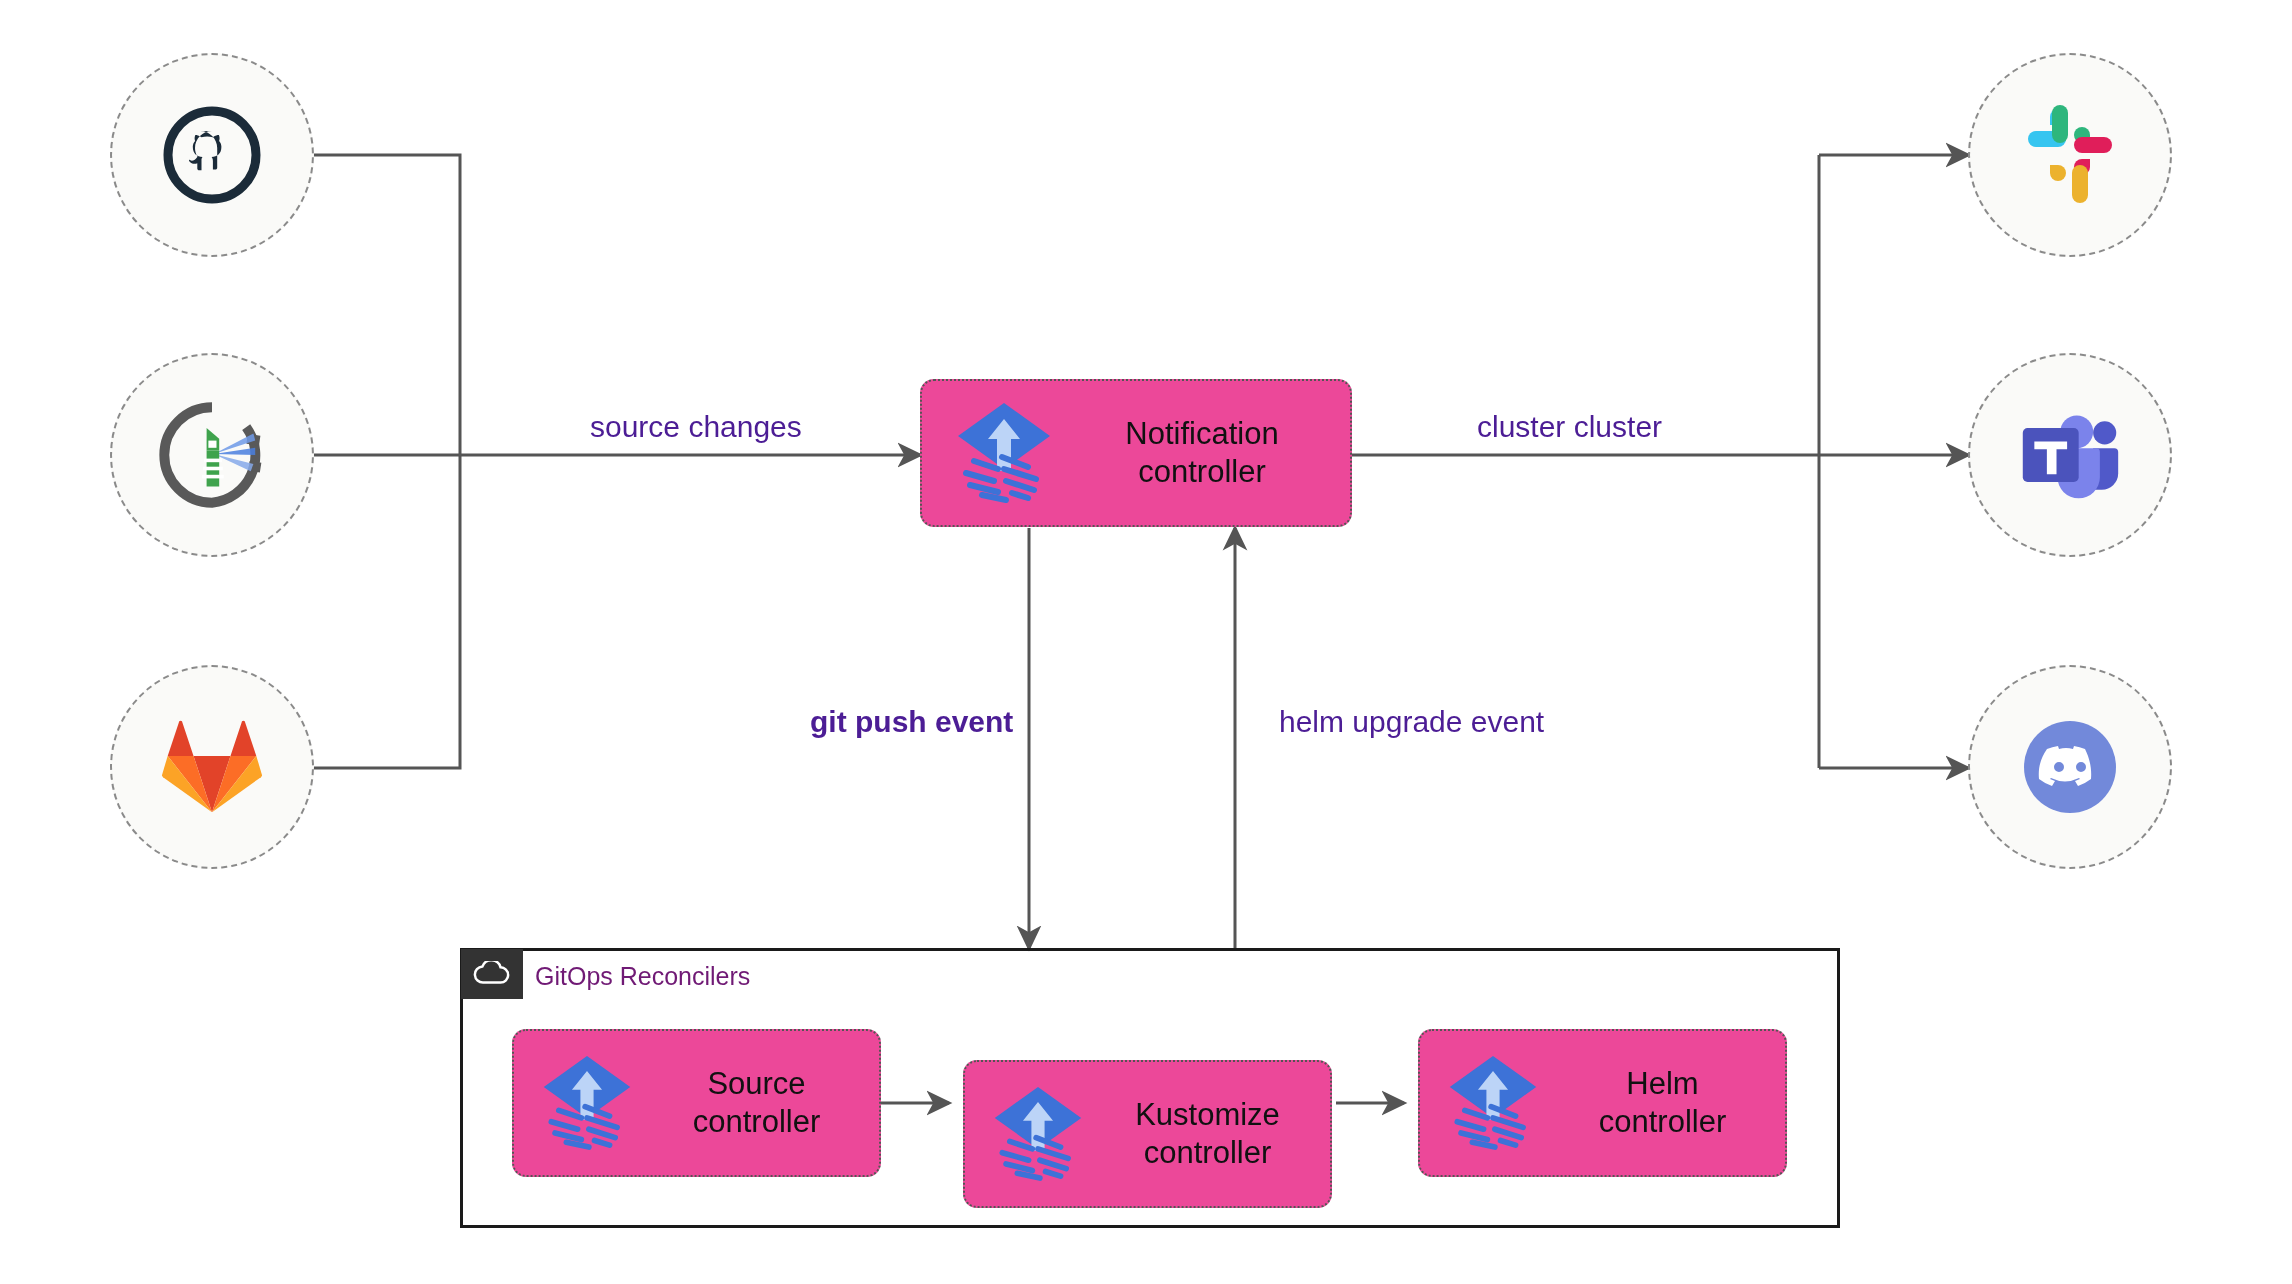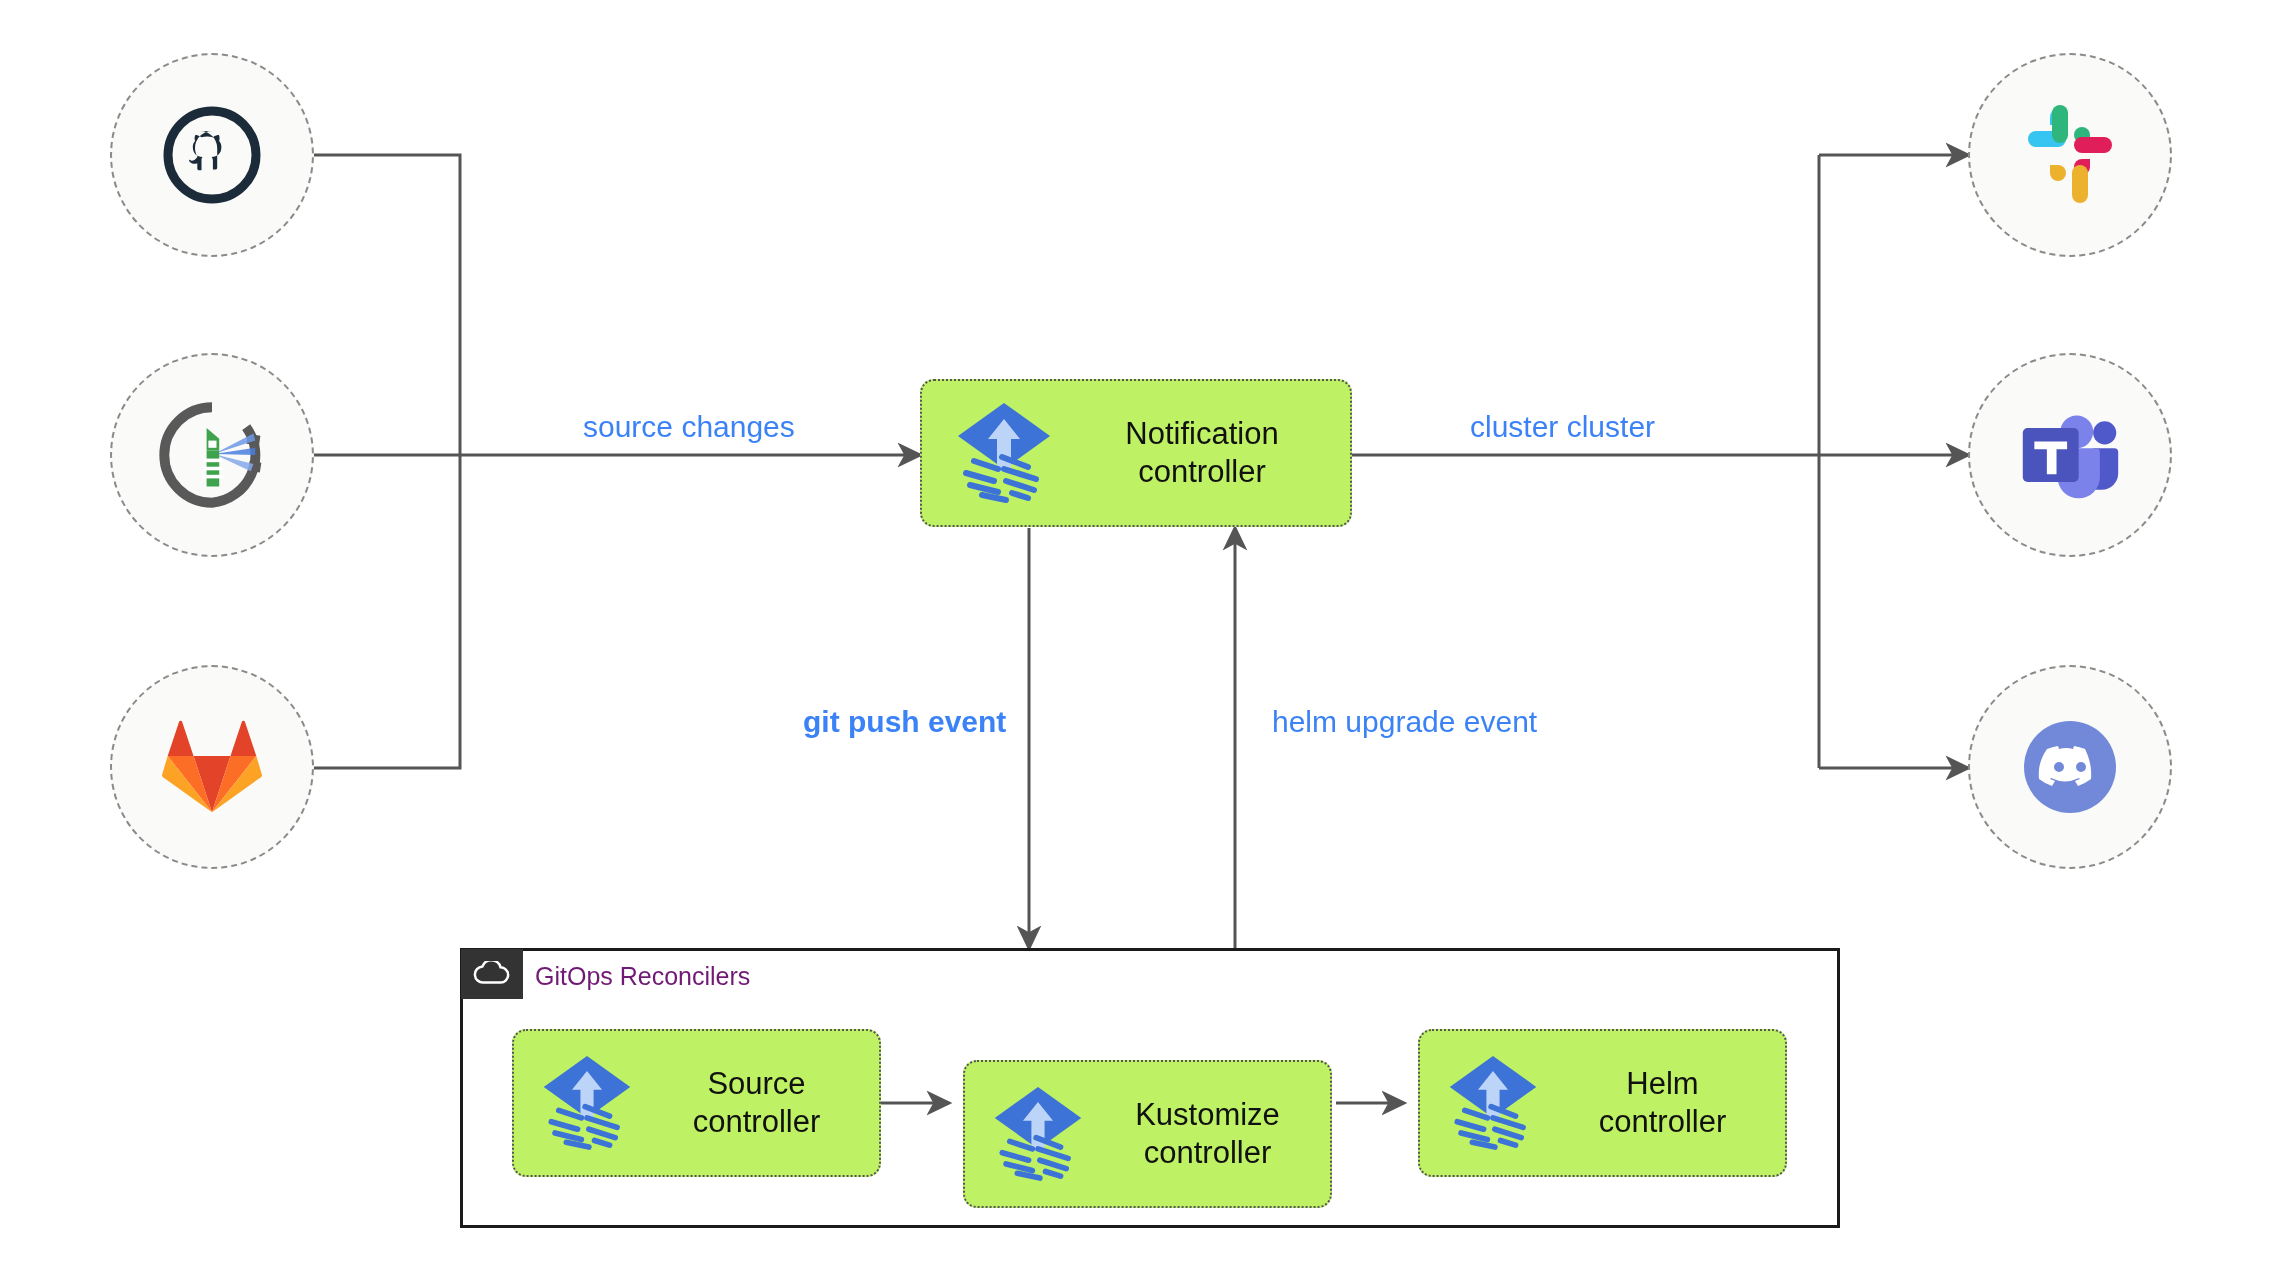--- a/index.html
+++ b/index.html
@@ -4,25 +4,25 @@
 <style>
   html,body{margin:0;padding:0;background:#ffffff;}
   body{width:2292px;height:1284px;position:relative;overflow:hidden;
        font-family:"Liberation Sans","DejaVu Sans",sans-serif;color:#1a1a1a;}
   #stage{position:absolute;left:0;top:0;width:2292px;height:1284px;}
   svg.layer{position:absolute;left:0;top:0;width:2292px;height:1284px;}
 
   .node-circle{position:absolute;border-radius:50%;background:#fafaf8;
                border:2.5px dashed #8a8a8a;display:flex;align-items:center;
                justify-content:center;box-sizing:border-box;}
-  .ctl-box{position:absolute;background:#bef264;border:2.5px dotted #555;
+  .ctl-box{position:absolute;background:#ec4899;border:2.5px dotted #555;
            border-radius:14px;display:flex;align-items:center;box-sizing:border-box;}
   .ctl-label{flex:1;text-align:center;font-size:31px;line-height:1.22;color:#111;}
   .flux-ico{flex:0 0 auto;}
-  .edge-label{position:absolute;font-size:30px;color:#3b82f6;white-space:nowrap;}
+  .edge-label{position:absolute;font-size:30px;color:#4c1d95;white-space:nowrap;margin-left:7px;}
   .group-box{position:absolute;border:3px solid #1a1a1a;background:transparent;box-sizing:border-box;}
   .group-tab{position:absolute;background:#333333;display:flex;align-items:center;justify-content:center;}
   .group-title{position:absolute;font-size:25px;color:#701a75;white-space:nowrap;}
 </style>
 </head>
 <body>
 
 <div id="stage">
 
   <svg class="layer" viewBox="0 0 2292 1284">

